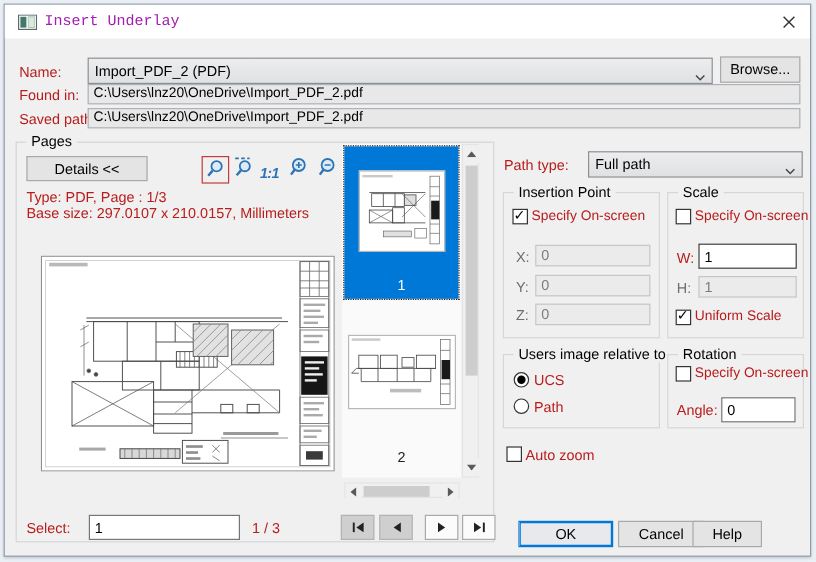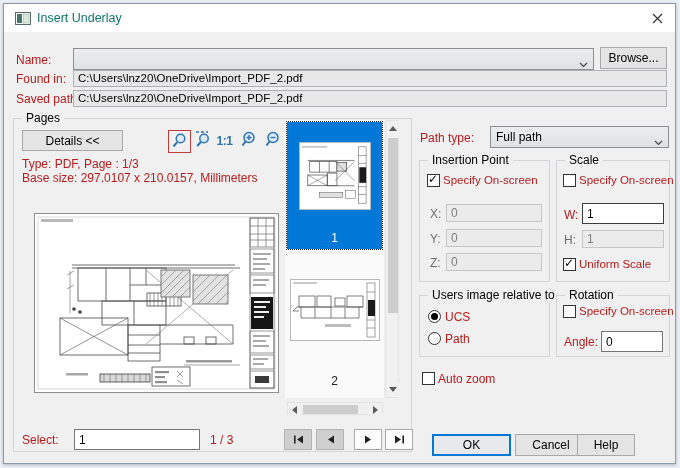--- a/index.html
+++ b/index.html
@@ -10,21 +10,21 @@
     font-size:12px;color:#000;
     -webkit-user-select:none;
   }
   .abs{position:absolute;}
   .dialog{
     position:absolute;left:3px;top:3px;width:671px;height:459px;
     background:#f0f0f0;border:1px solid #8d9aa8;
     box-shadow:0 1px 3px rgba(0,0,0,.25);
   }
   .titlebar{position:absolute;left:0;top:0;width:100%;height:28px;background:#ffffff;}
-  .title-text{position:absolute;left:33px;top:7px;font-size:12.5px;color:#0f766e;}
+  .title-text{position:absolute;left:33px;top:7px;font-size:12.5px;color:#a21caf;font-family:Liberation Mono, monospace;}
   .close-btn{position:absolute;right:1px;top:0;width:34px;height:28px;display:flex;align-items:center;justify-content:center;cursor:pointer;}
   .lbl{position:absolute;font-size:12px;color:#b91c1c;white-space:nowrap;}
   .sm{font-size:11.5px;}
   .combo{
     position:absolute;box-sizing:border-box;height:22px;
     background:linear-gradient(#ededee,#dfe1e3);
     border:1px solid #8b8f94;display:flex;align-items:center;
     padding:0 18px 0 5px;cursor:default;
   }
   .combo .chev{position:absolute;right:5px;top:8px;}
@@ -49,21 +49,21 @@
   }
   .input.strong{border-color:#3c3c3c;}
   .input.disabled{background:#ebebeb;border-color:#c6c6c6;color:#7d7d7d;}
   .cb{position:absolute;width:13px;height:13px;box-sizing:border-box;background:#fff;border:1px solid #333;cursor:pointer;}
   .cb.checked::after{
     content:"✓";position:absolute;left:0px;top:-3px;
     font-family:"DejaVu Sans",sans-serif;font-size:12px;font-weight:bold;color:#000;
   }
   .radio{position:absolute;width:13px;height:13px;box-sizing:border-box;background:#fff;border:1px solid #333;border-radius:50%;cursor:pointer;}
   .radio.sel::after{content:"";position:absolute;left:2px;top:2px;width:7px;height:7px;border-radius:50%;background:#000;}
-  .toolbar-icon{position:absolute;width:21px;height:21px;display:flex;align-items:center;justify-content:center;cursor:pointer;}
+  .toolbar-icon{position:absolute;width:21px;height:21px;display:flex;align-items:flex-end;justify-content:center;cursor:pointer;font-style:italic;}
   .one2one{font-size:12px;font-weight:bold;color:#2e74b5;letter-spacing:-.5px;}
   .thumb-list{position:absolute;background:#fafafa;}
   .thumb-sel{position:absolute;background:#0078d7;outline:1px dotted #222;cursor:pointer;}
   .thumb-page{position:absolute;background:#fff;border:1px solid #b8b8b8;box-sizing:border-box;}
   .thumb-label{position:absolute;width:100%;text-align:center;font-size:12px;}
   .vscroll,.hscroll{position:absolute;background:#f0f0f0;border:1px solid #e3e3e3;box-sizing:border-box;}
   .scroll-btn{position:absolute;background:#f0f0f0;display:flex;align-items:center;justify-content:center;cursor:pointer;}
   .scroll-thumb{position:absolute;background:#cdcdcd;cursor:pointer;}
   .nav-btn{
     position:absolute;width:28px;height:21px;box-sizing:border-box;
@@ -89,20 +89,21 @@
     <span class="title-text">Insert Underlay</span>
     <div class="close-btn">
       <svg width="11" height="11" viewBox="0 0 11 11">
           <path d="M1 1 L10 10 M10 1 L1 10" stroke="#333" stroke-width="1.2"></path>
         </svg>
     </div>
   </div>
 
   <span class="lbl" style="left:12px;top:49px;">Name:</span>
   <div class="combo" style="left:69px;top:44px;width:521px;">
+    <span>Import_PDF_2 (PDF)</span>
     <span class="chev">
       <svg width="9" height="6" viewBox="0 0 9 6">
           <path d="M1 1 L4.5 4.5 L8 1" fill="none" stroke="#444" stroke-width="1.2"></path>
         </svg>
     </span>
   </div>
   <button class="btn" style="left:596px;top:43px;width:67px;">
     <span>Browse...</span>
   </button>
 

